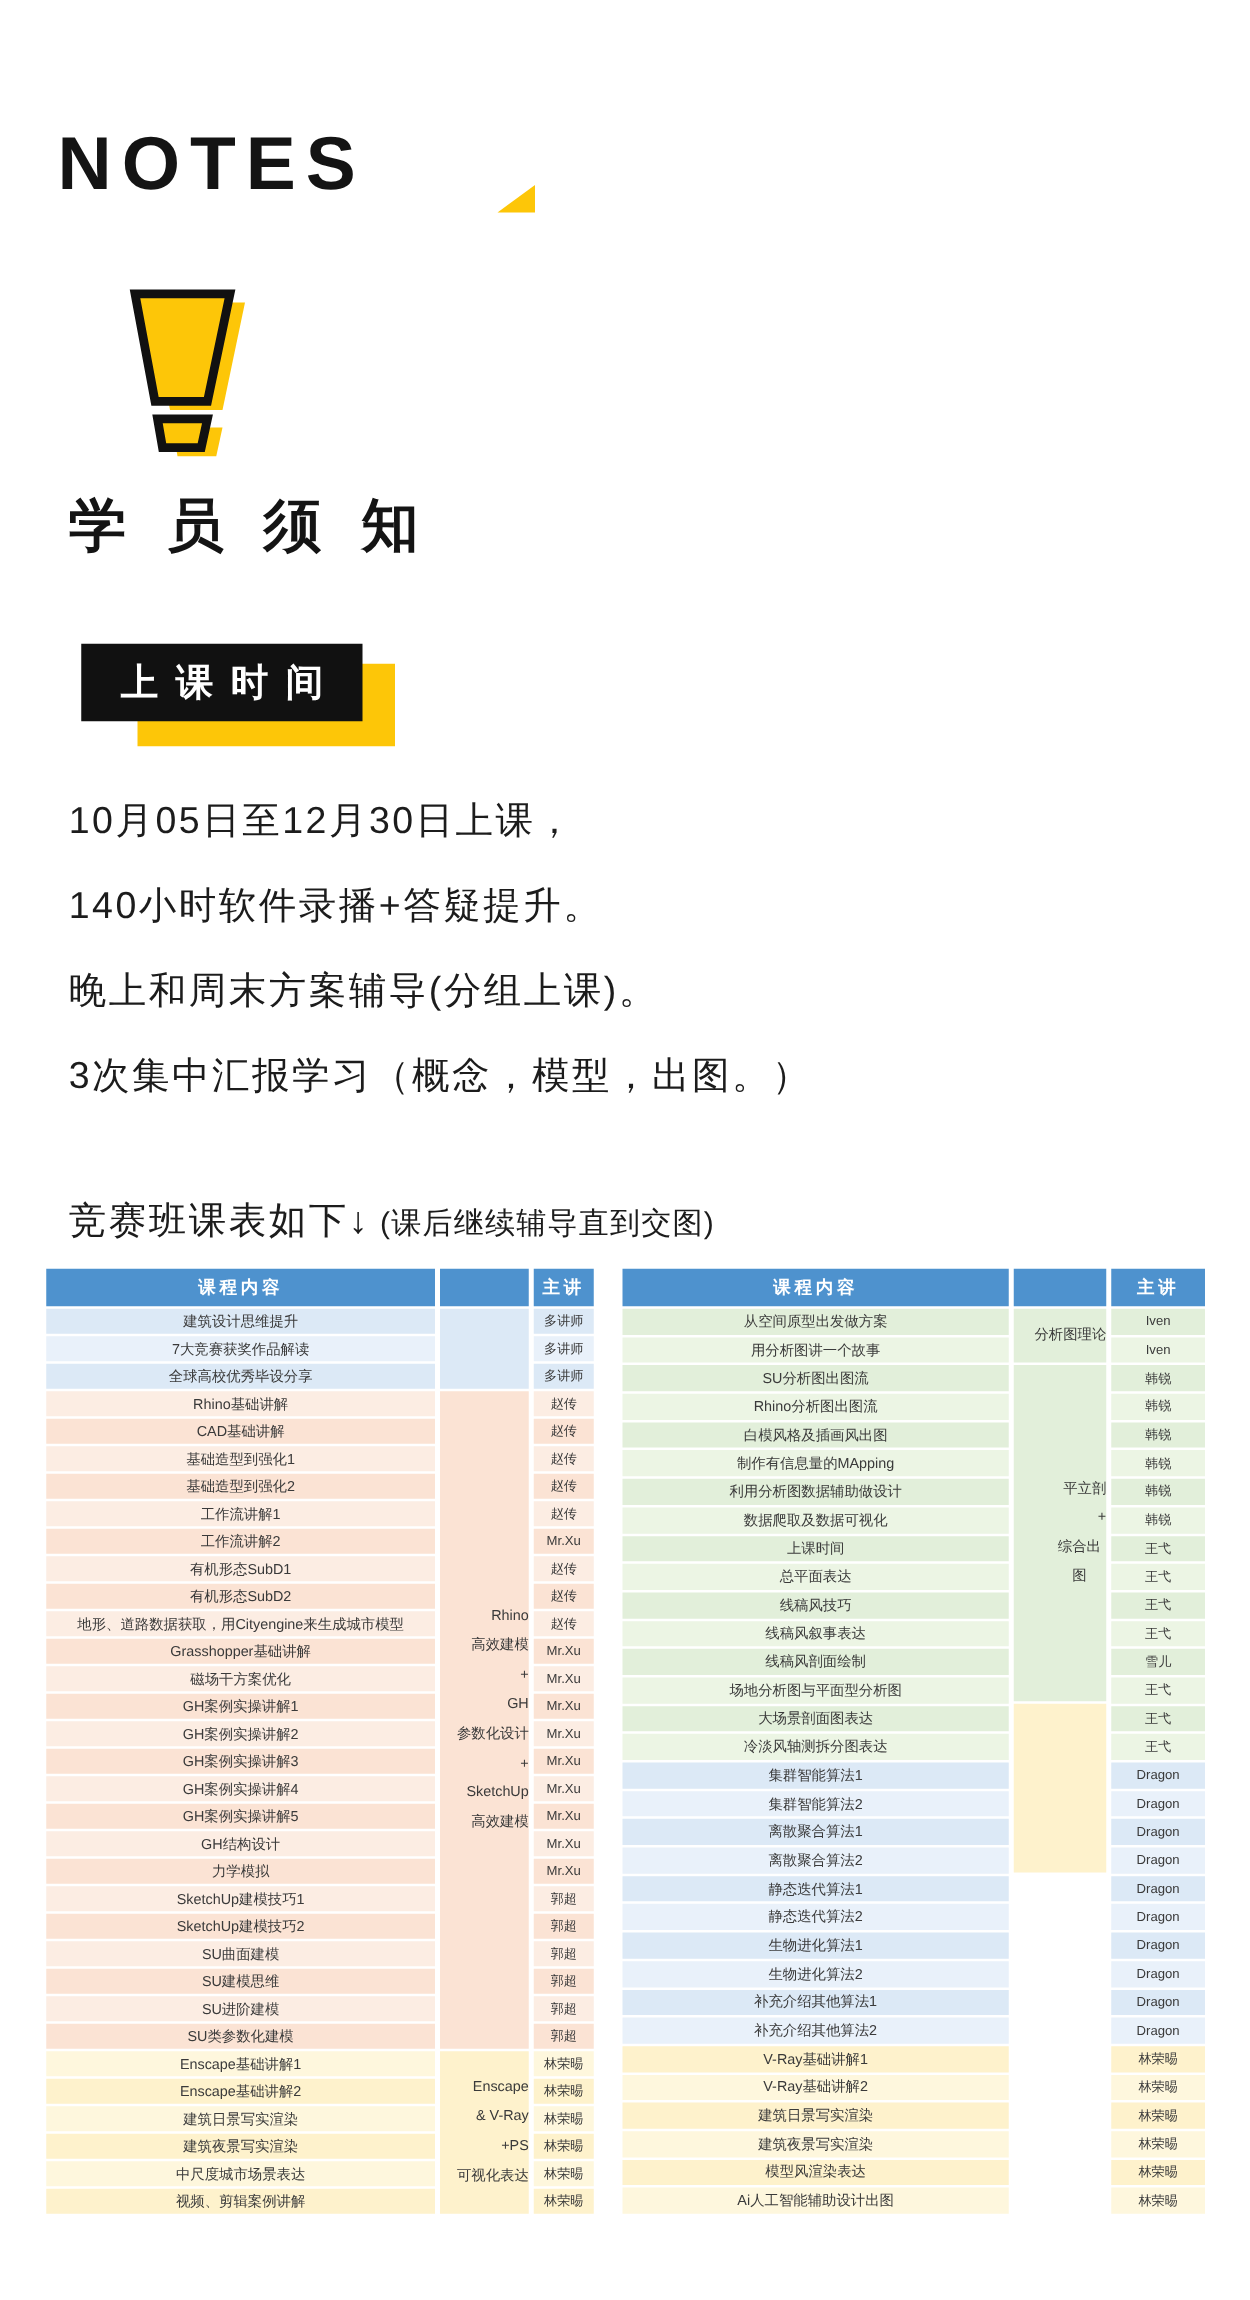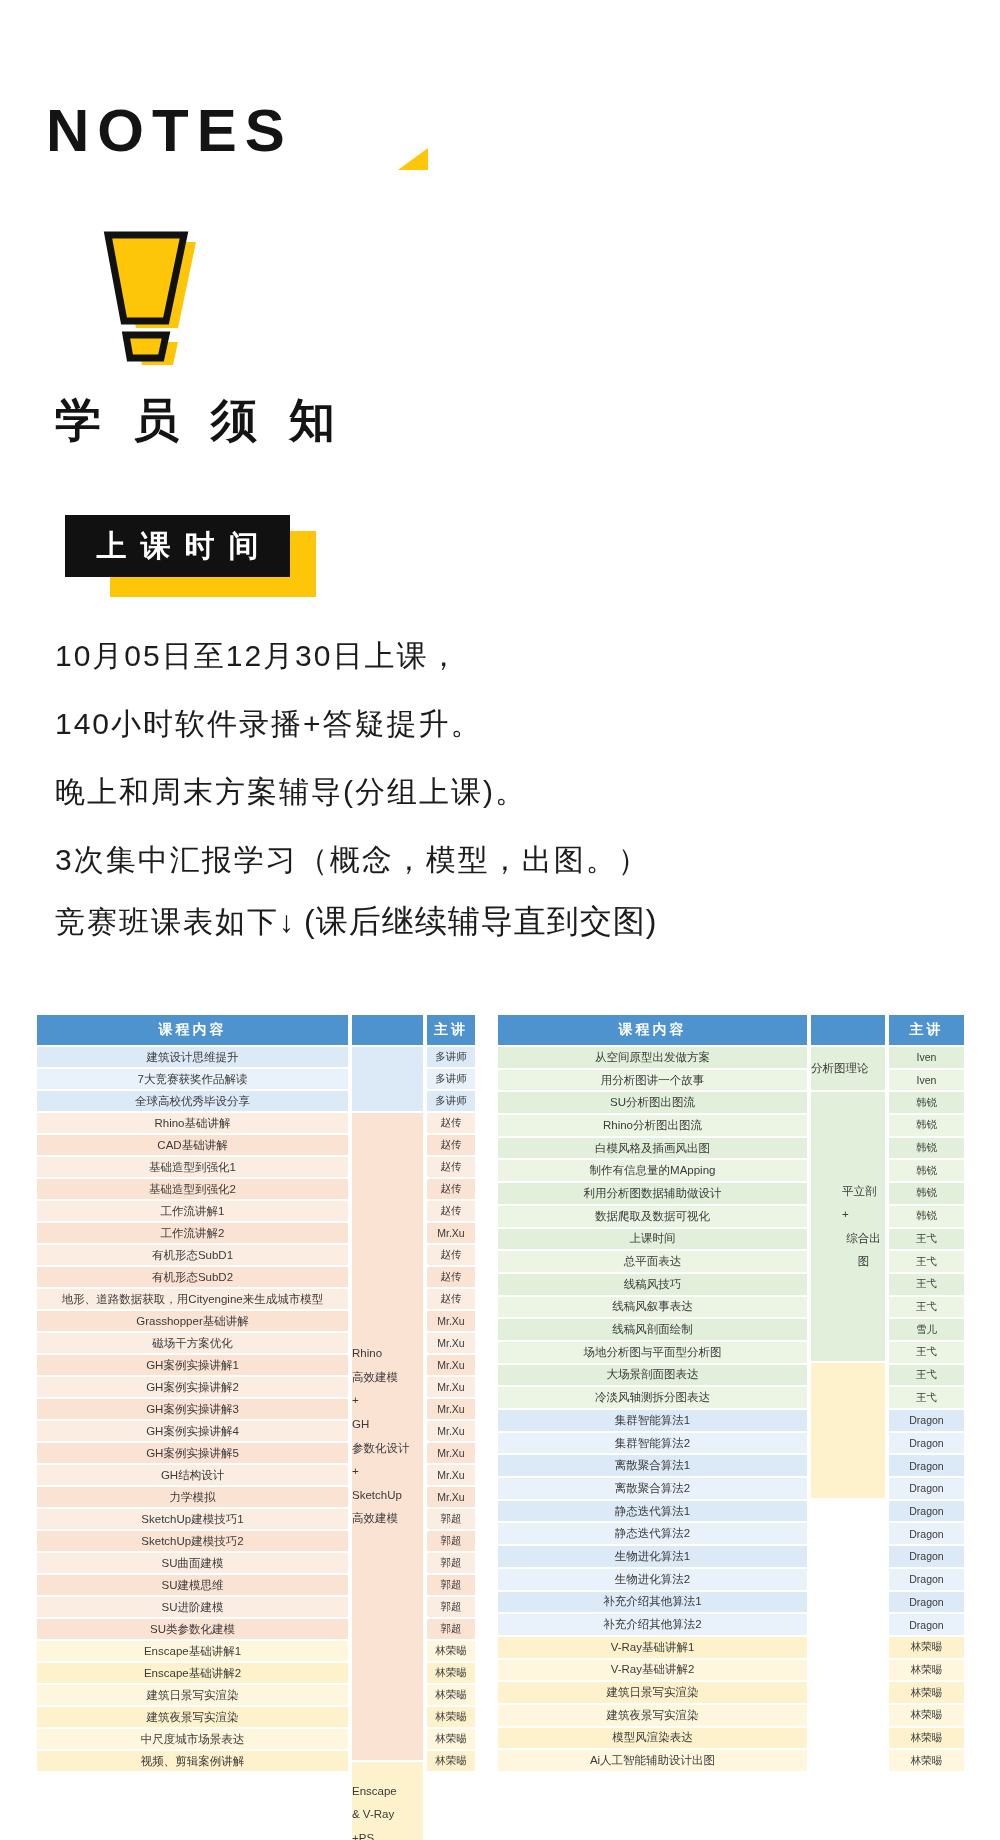--- a/index.html
+++ b/index.html
@@ -33,22 +33,22 @@
   .badge-box{
     position:absolute;left:0;top:0;width:225px;height:62px;background:#111;
     color:#fff;display:flex;align-items:center;justify-content:center;
     font-size:30px;font-weight:bold;letter-spacing:14px;text-indent:14px;
   }
   .line{
     position:absolute;left:55px;font-size:30px;color:#1c1c1c;letter-spacing:2px;
     white-space:nowrap;
   }
   .line1{top:636px}.line2{top:704px}.line3{top:772px}.line4{top:840px}
-  .line5{top:900px;display:flex;align-items:baseline;gap:8px;}
-  .line5 .sub{font-size:32px;letter-spacing:1px;}
+  .line5{top:956px;display:flex;align-items:baseline;gap:8px;}
+  .line5 .sub{font-size:24px;letter-spacing:1px;}
   
   .ctable{position:absolute;top:1015px;display:flex;gap:4px;}
   #table-left{left:37px}
   #table-right{left:498px}
   .col{display:flex;flex-direction:column;gap:2px;}
   #table-left .col-course{width:311px}
   #table-left .col-group{width:71px}
   #table-left .col-instructor{width:48px}
   #table-right .col-course{width:309px}
   #table-right .col-group{width:74px}
@@ -58,21 +58,21 @@
   .cell{
     display:flex;align-items:center;justify-content:center;
     font-size:11.5px;color:var(--text);white-space:nowrap;overflow:hidden;flex:none;
   }
   .cell.small{font-size:10.5px}
   .th{
     height:30px;flex:none;display:flex;align-items:center;justify-content:center;
     background:var(--header);color:#ffffff;font-weight:bold;font-size:14px;letter-spacing:3px;
   }
   .group-cell{
-    flex:none;display:flex;flex-direction:column;align-items:flex-start;justify-content:center;
+    flex:none;display:flex;flex-direction:column;align-items:flex-end;justify-content:center;
     font-size:11.5px;line-height:2.05;color:var(--text);text-align:center;
   }
   .band-blue{background:var(--blue)}     .band-blue.alt{background:var(--blue2)}
   .band-pink{background:var(--pink)}     .band-pink.alt{background:var(--pink2)}
   .band-green{background:var(--green)}   .band-green.alt{background:var(--green2)}
   .band-yellow{background:var(--yellow)} .band-yellow.alt{background:var(--yellow2)}
 </style>
 </head>
 <body>
 
@@ -141,21 +141,21 @@
       <div class="cell band-yellow alt">Enscape基础讲解1</div>
       <div class="cell band-yellow">Enscape基础讲解2</div>
       <div class="cell band-yellow alt">建筑日景写实渲染</div>
       <div class="cell band-yellow">建筑夜景写实渲染</div>
       <div class="cell band-yellow alt">中尺度城市场景表达</div>
       <div class="cell band-yellow">视频、剪辑案例讲解</div>
     </div>
   <div class="col col-group">
       <div class="th"></div>
       <div class="group-cell band-blue" style="height: 64px;"></div>
-      <div class="group-cell band-pink" style="height: 647px;">
+      <div class="group-cell band-pink" style="height: 526px;">
         <div>Rhino</div>
         <div>高效建模</div>
         <div>+</div>
         <div>GH</div>
         <div>参数化设计</div>
         <div>+</div>
         <div>SketchUp</div>
         <div>高效建模</div>
       </div>
       <div class="group-cell band-yellow" style="height: 130px;">

